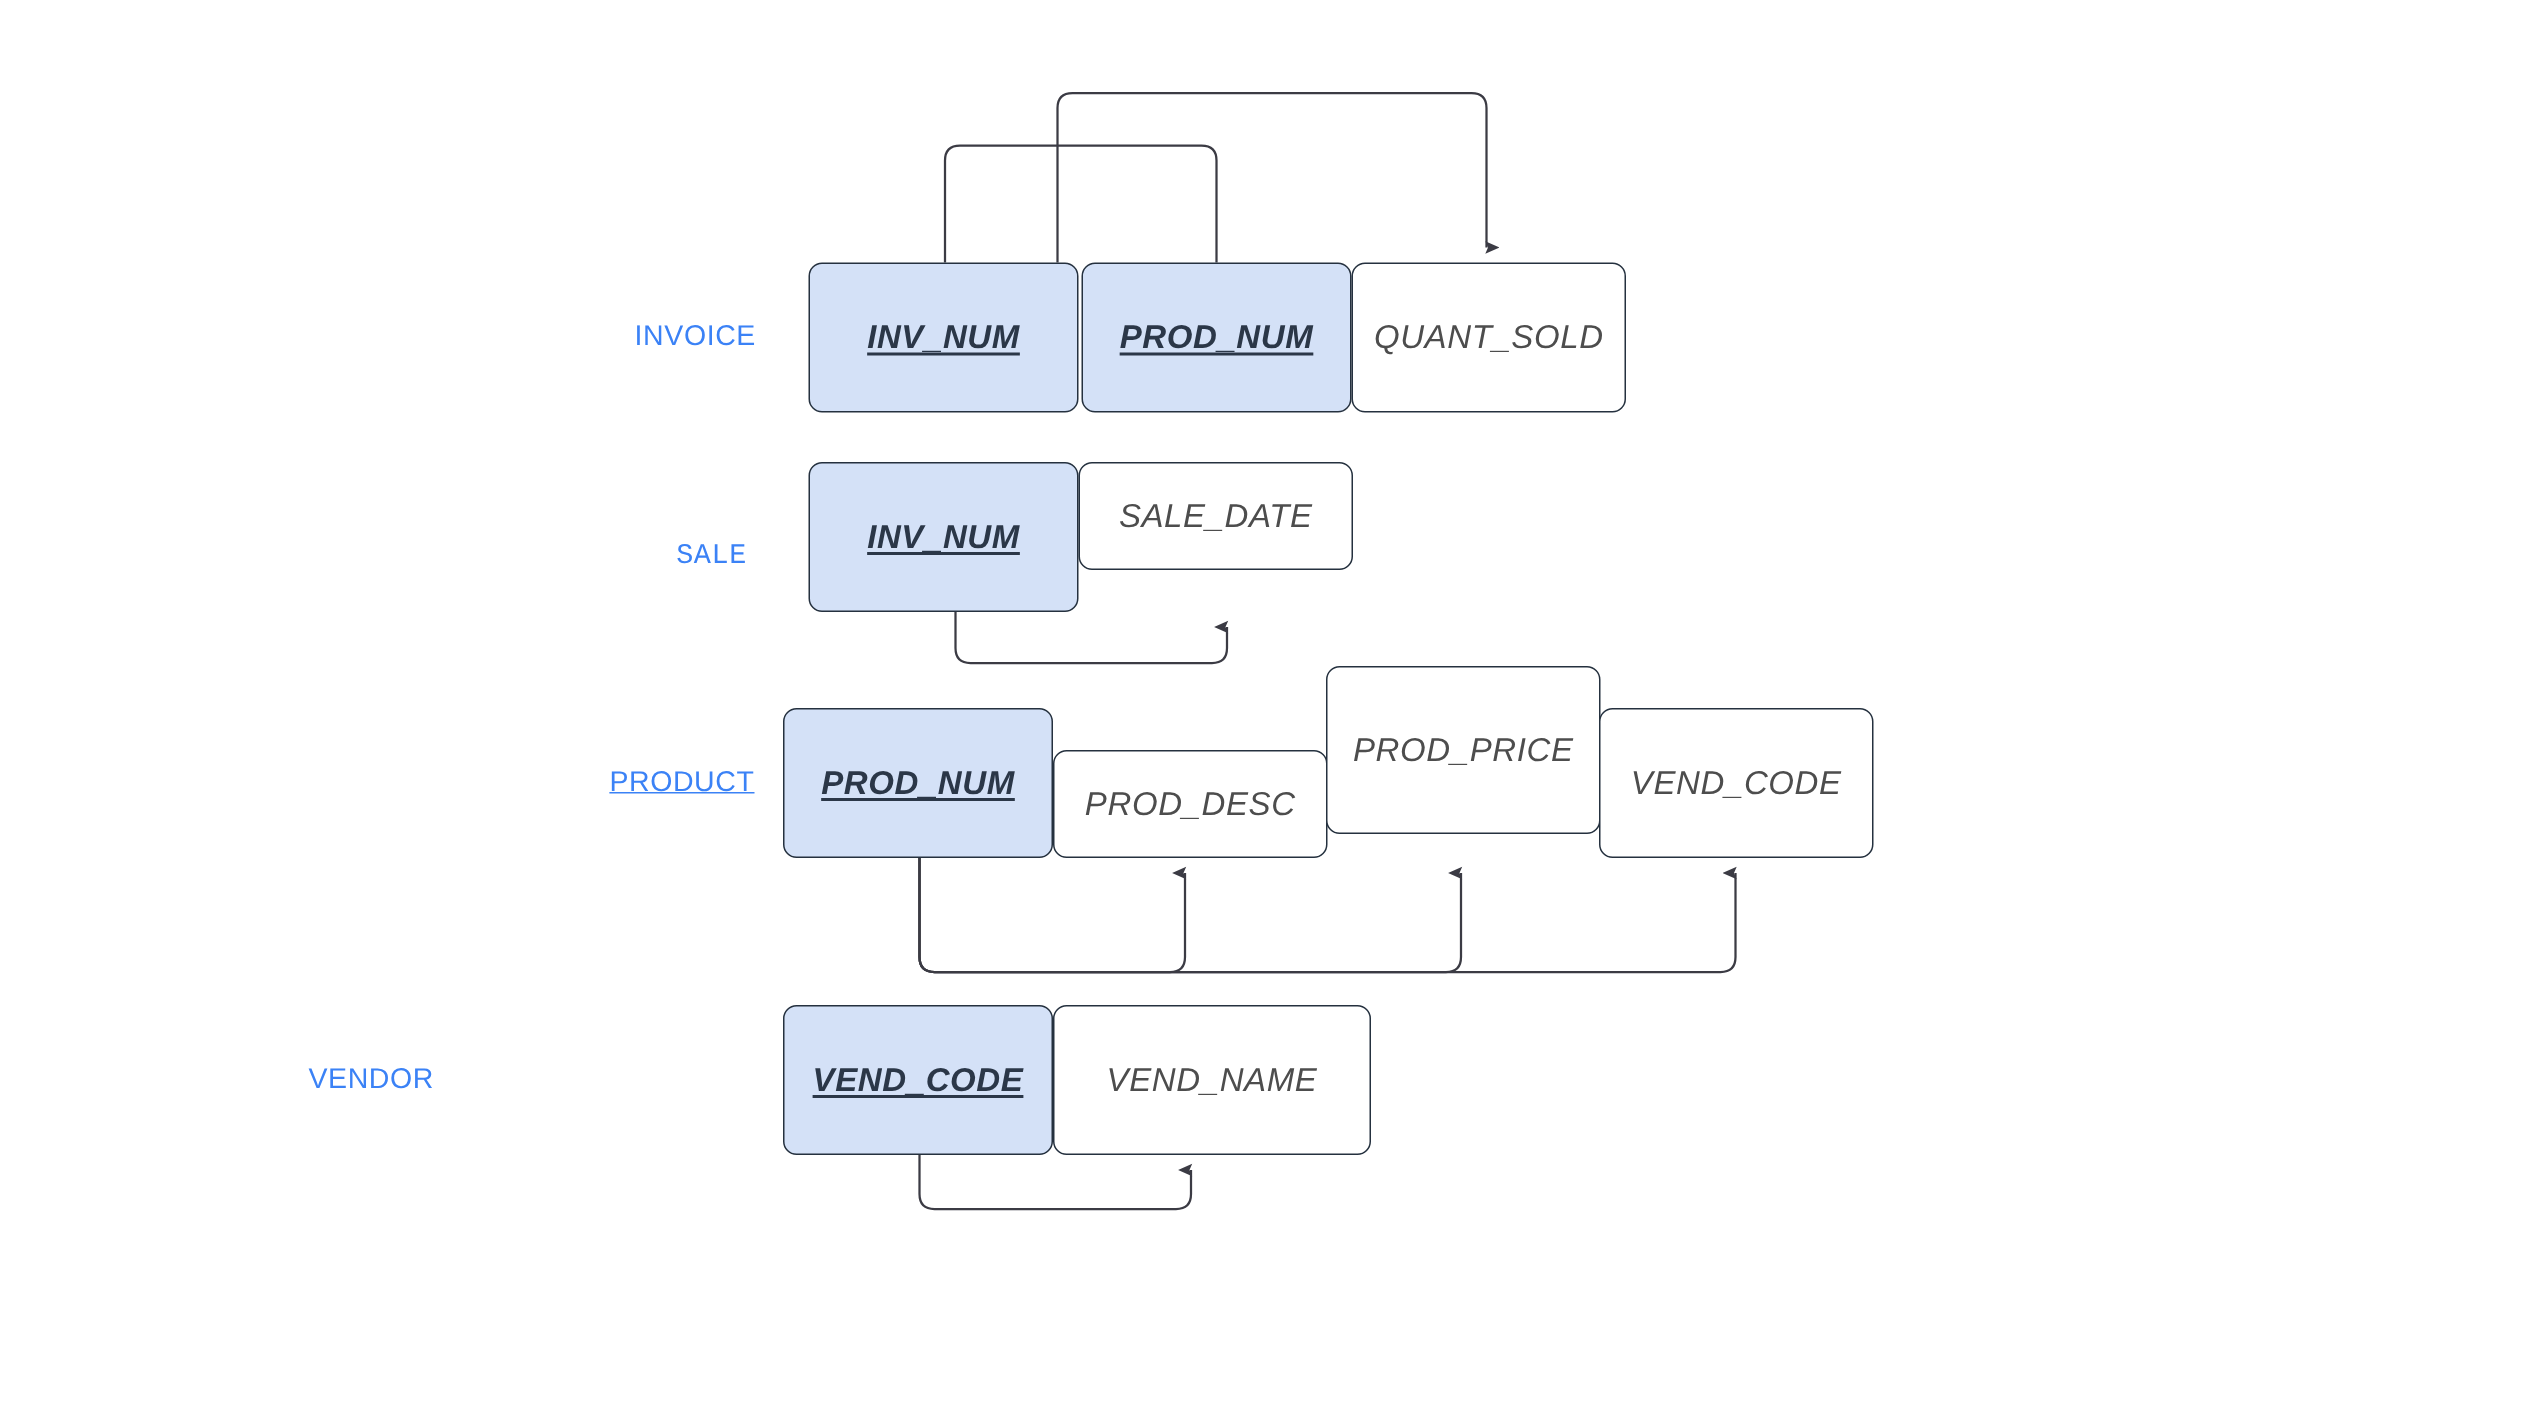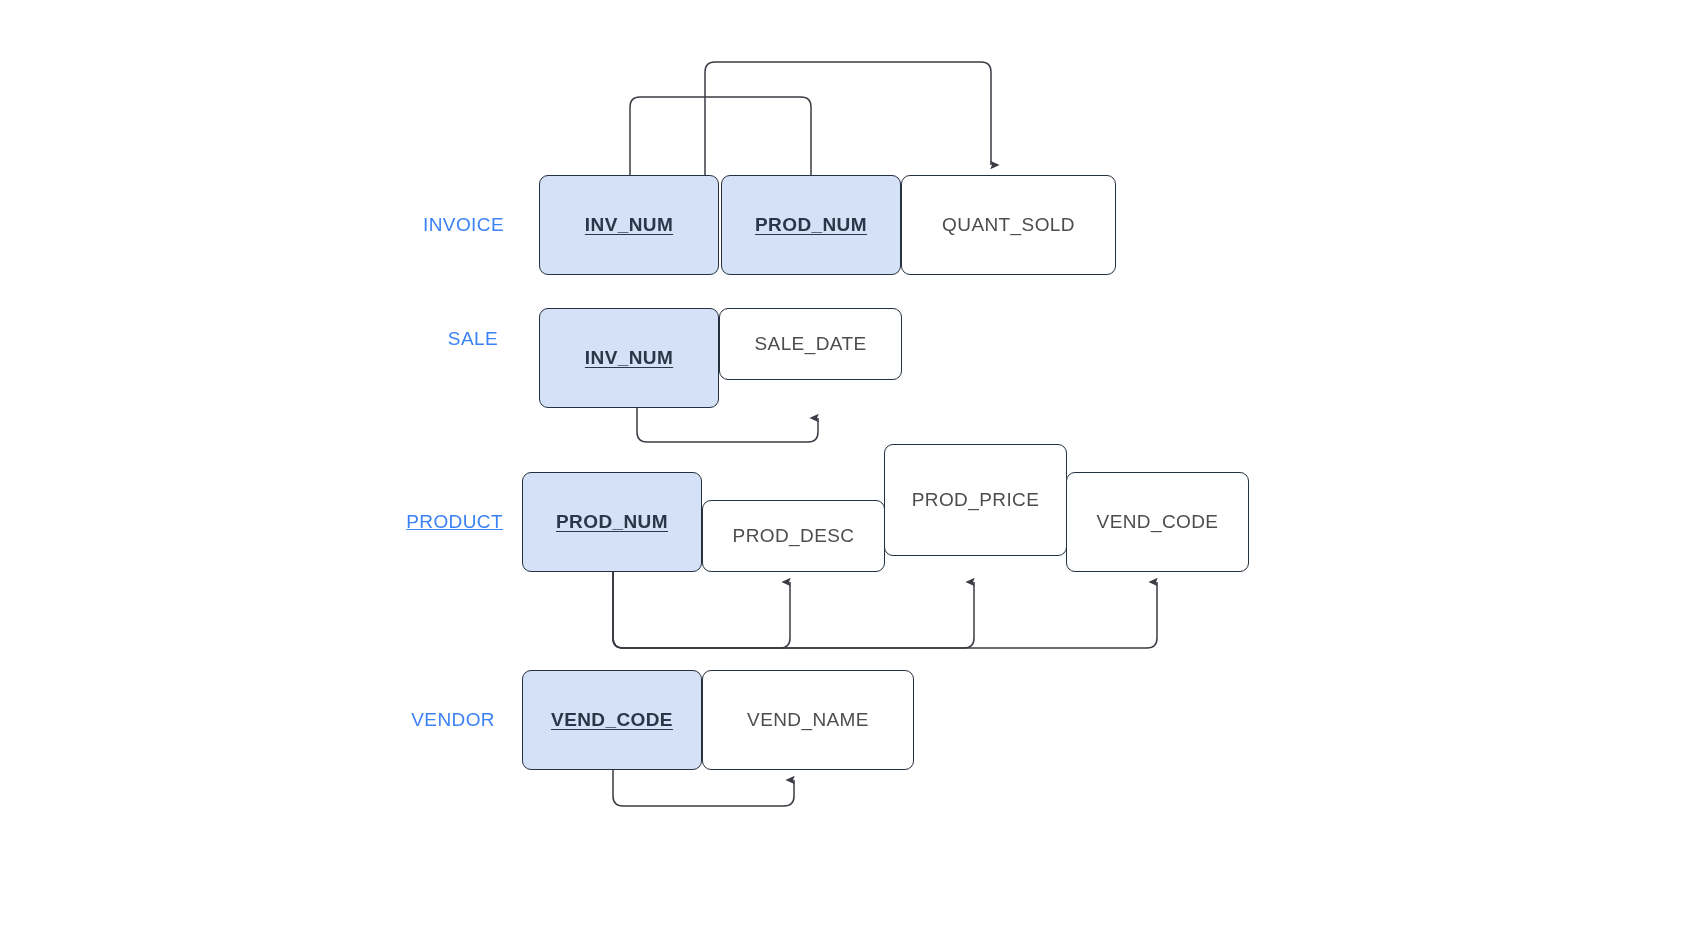--- a/index.html
+++ b/index.html
@@ -37,24 +37,25 @@
   }
   .attr-cell {
     position: absolute;
     box-sizing: border-box;
     border: 1.6px solid #25313f;
     border-radius: 9px;
     background: #ffffff;
     display: flex;
     align-items: center;
     justify-content: center;
-    font-size: 19px;
+    font-size: 22px;
     color: #4d4d4d;
     letter-spacing: 0.4px;
     white-space: nowrap;
+    font-style: italic;
   }
   .attr-cell.pk {
     background: #d4e1f7;
     color: #2b3748;
     font-weight: bold;
     text-decoration: underline;
     text-underline-offset: 3px;
     z-index: 3;
   }
   .attr-cell.plain {
@@ -83,27 +84,27 @@
         <path d="M 613 572 L 613 638 Q 613 648 623 648 L 964 648 Q 974 648 974 638 L 974 582" fill="none" stroke="#3b3b44" stroke-width="1.5" marker-end="url(#arrow-up)"></path>
         <path d="M 613 572 L 613 638 Q 613 648 623 648 L 1147 648 Q 1157 648 1157 638 L 1157 582" fill="none" stroke="#3b3b44" stroke-width="1.5" marker-end="url(#arrow-up)"></path>
         <path d="M 613 770 L 613 796 Q 613 806 623 806 L 784 806 Q 794 806 794 796 L 794 780" fill="none" stroke="#3b3b44" stroke-width="1.5" marker-end="url(#arrow-up)"></path>
       </g>
   </svg>
 
   <div id="tables-layer">
       <div class="table-label" style="left: 0px; top: 225px; width: 504px;">INVOICE</div>
       <div class="attr-cell pk" style="left: 539px; top: 175px; width: 180px; height: 100px;">INV_NUM</div>
       <div class="attr-cell pk" style="left: 721px; top: 175px; width: 180px; height: 100px;">PROD_NUM</div>
-      <div class="attr-cell plain" style="left: 901px; top: 175px; width: 215px; height: 100px;">QUANT_SOLD</div>
-      <div class="table-label" style="left: 0px; top: 339px; width: 498px;">SALE</div>
+      <div class="attr-cell plain" style="left: 901px; top: 175px; width: 183px; height: 100px;">QUANT_SOLD</div>
+      <div class="table-label" style="left: 0px; top: 370px; width: 498px; font-family: Liberation Mono, monospace;">SALE</div>
       <div class="attr-cell pk" style="left: 539px; top: 308px; width: 180px; height: 100px;">INV_NUM</div>
       <div class="attr-cell plain" style="left: 719px; top: 308px; width: 183px; height: 72px;">SALE_DATE</div>
       <div class="table-label" style="left: 0px; top: 522px; width: 503px; text-decoration: underline;">PRODUCT</div>
       <div class="attr-cell pk" style="left: 522px; top: 472px; width: 180px; height: 100px;">PROD_NUM</div>
       <div class="attr-cell plain" style="left: 702px; top: 472px; width: 183px; height: 72px; margin-top: 28px;">PROD_DESC</div>
       <div class="attr-cell plain" style="left: 884px; top: 444px; width: 183px; height: 112px;">PROD_PRICE</div>
       <div class="attr-cell plain" style="left: 1066px; top: 472px; width: 183px; height: 100px;">VEND_CODE</div>
-      <div class="table-label" style="left: 0px; top: 720px; width: 495px;">VENDOR</div>
+      <div class="table-label" style="left: 0px; top: 720px; width: 495px; text-align: center;">VENDOR</div>
       <div class="attr-cell pk" style="left: 522px; top: 670px; width: 180px; height: 100px;">VEND_CODE</div>
       <div class="attr-cell plain" style="left: 702px; top: 670px; width: 212px; height: 100px;">VEND_NAME</div>
     </div>
 
 </div>
 
 </body></html>

